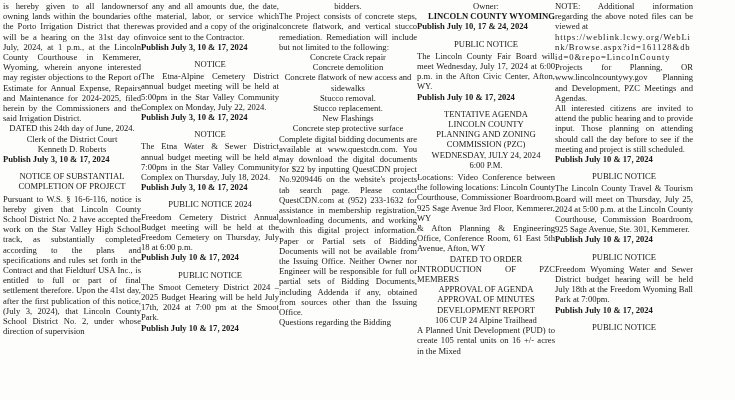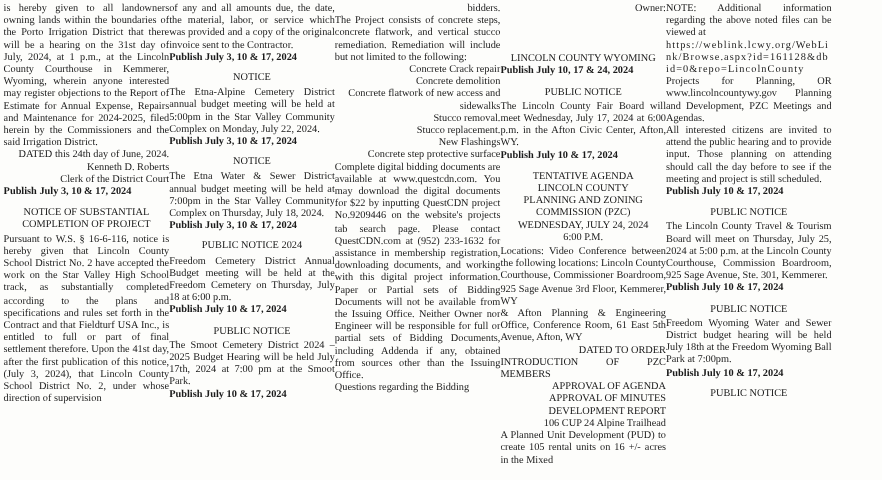--- a/index.html
+++ b/index.html
@@ -19,22 +19,22 @@
   }
   .column {
     flex: 0 0 138px;
     width: 138px;
     font-size: 8.6px;
     line-height: 10.2px;
     overflow: hidden;
   }
   .block { margin: 0; }
   .paragraph { text-align: justify; }
-  .line { text-align: right; }
-  .line-bold { text-align: center; font-weight: normal; margin-top: 32px; }
+  .line { text-align: center; }
+  .line-bold { text-align: right; font-weight: bold; }
   .heading {
     font-weight: normal;
     text-align: center;
     white-space: pre-line;
     margin-top: 7px;
     margin-bottom: 2px;
   }
   .column .block:first-child.heading { margin-top: 0; }
   .publish {
     font-weight: bold;
@@ -48,22 +48,22 @@
     letter-spacing: 0.9px;
   }
 </style>
 </head>
 <body>
 
 <div class="page">
     <div class="column">
       <div class="block paragraph">is hereby given to all landowners owning lands within the boundaries of the Porto Irrigation District that there will be a hearing on the 31st day of July, 2024, at 1 p.m., at the Lincoln County Courthouse in Kemmerer, Wyoming, wherein anyone interested may register objections to the Report of Estimate for Annual Expense, Repairs and Maintenance for 2024-2025, filed herein by the Commissioners and the said Irrigation District.</div>
       <div class="block line">DATED this 24th day of June, 2024.</div>
+      <div class="block line">Clerk of the District Court</div>
       <div class="block line">Kenneth D. Roberts</div>
-      <div class="block line">Clerk of the District Court</div>
       <div class="block publish">Publish July 3, 10 &amp; 17, 2024</div>
       <div class="block heading">NOTICE OF SUBSTANTIAL COMPLETION OF PROJECT</div>
       <div class="block paragraph">Pursuant to W.S. § 16-6-116, notice is hereby given that Lincoln County School District No. 2 have accepted the work on the Star Valley High School track, as substantially completed according to the plans and specifications and rules set forth in the Contract and that Fieldturf USA Inc., is entitled to full or part of final settlement therefore. Upon the 41st day, after the first publication of this notice, (July 3, 2024), that Lincoln County School District No. 2, under whose direction of supervision</div>
     </div>
     <div class="column">
       <div class="block paragraph">of any and all amounts due, the date, the material, labor, or service which was provided and a copy of the original invoice sent to the Contractor.</div>
       <div class="block publish">Publish July 3, 10 &amp; 17, 2024</div>
       <div class="block heading">NOTICE</div>
       <div class="block paragraph">The Etna-Alpine Cemetery District annual budget meeting will be held at 5:00pm in the Star Valley Community Complex on Monday, July 22, 2024.</div>
       <div class="block publish">Publish July 3, 10 &amp; 17, 2024</div>

